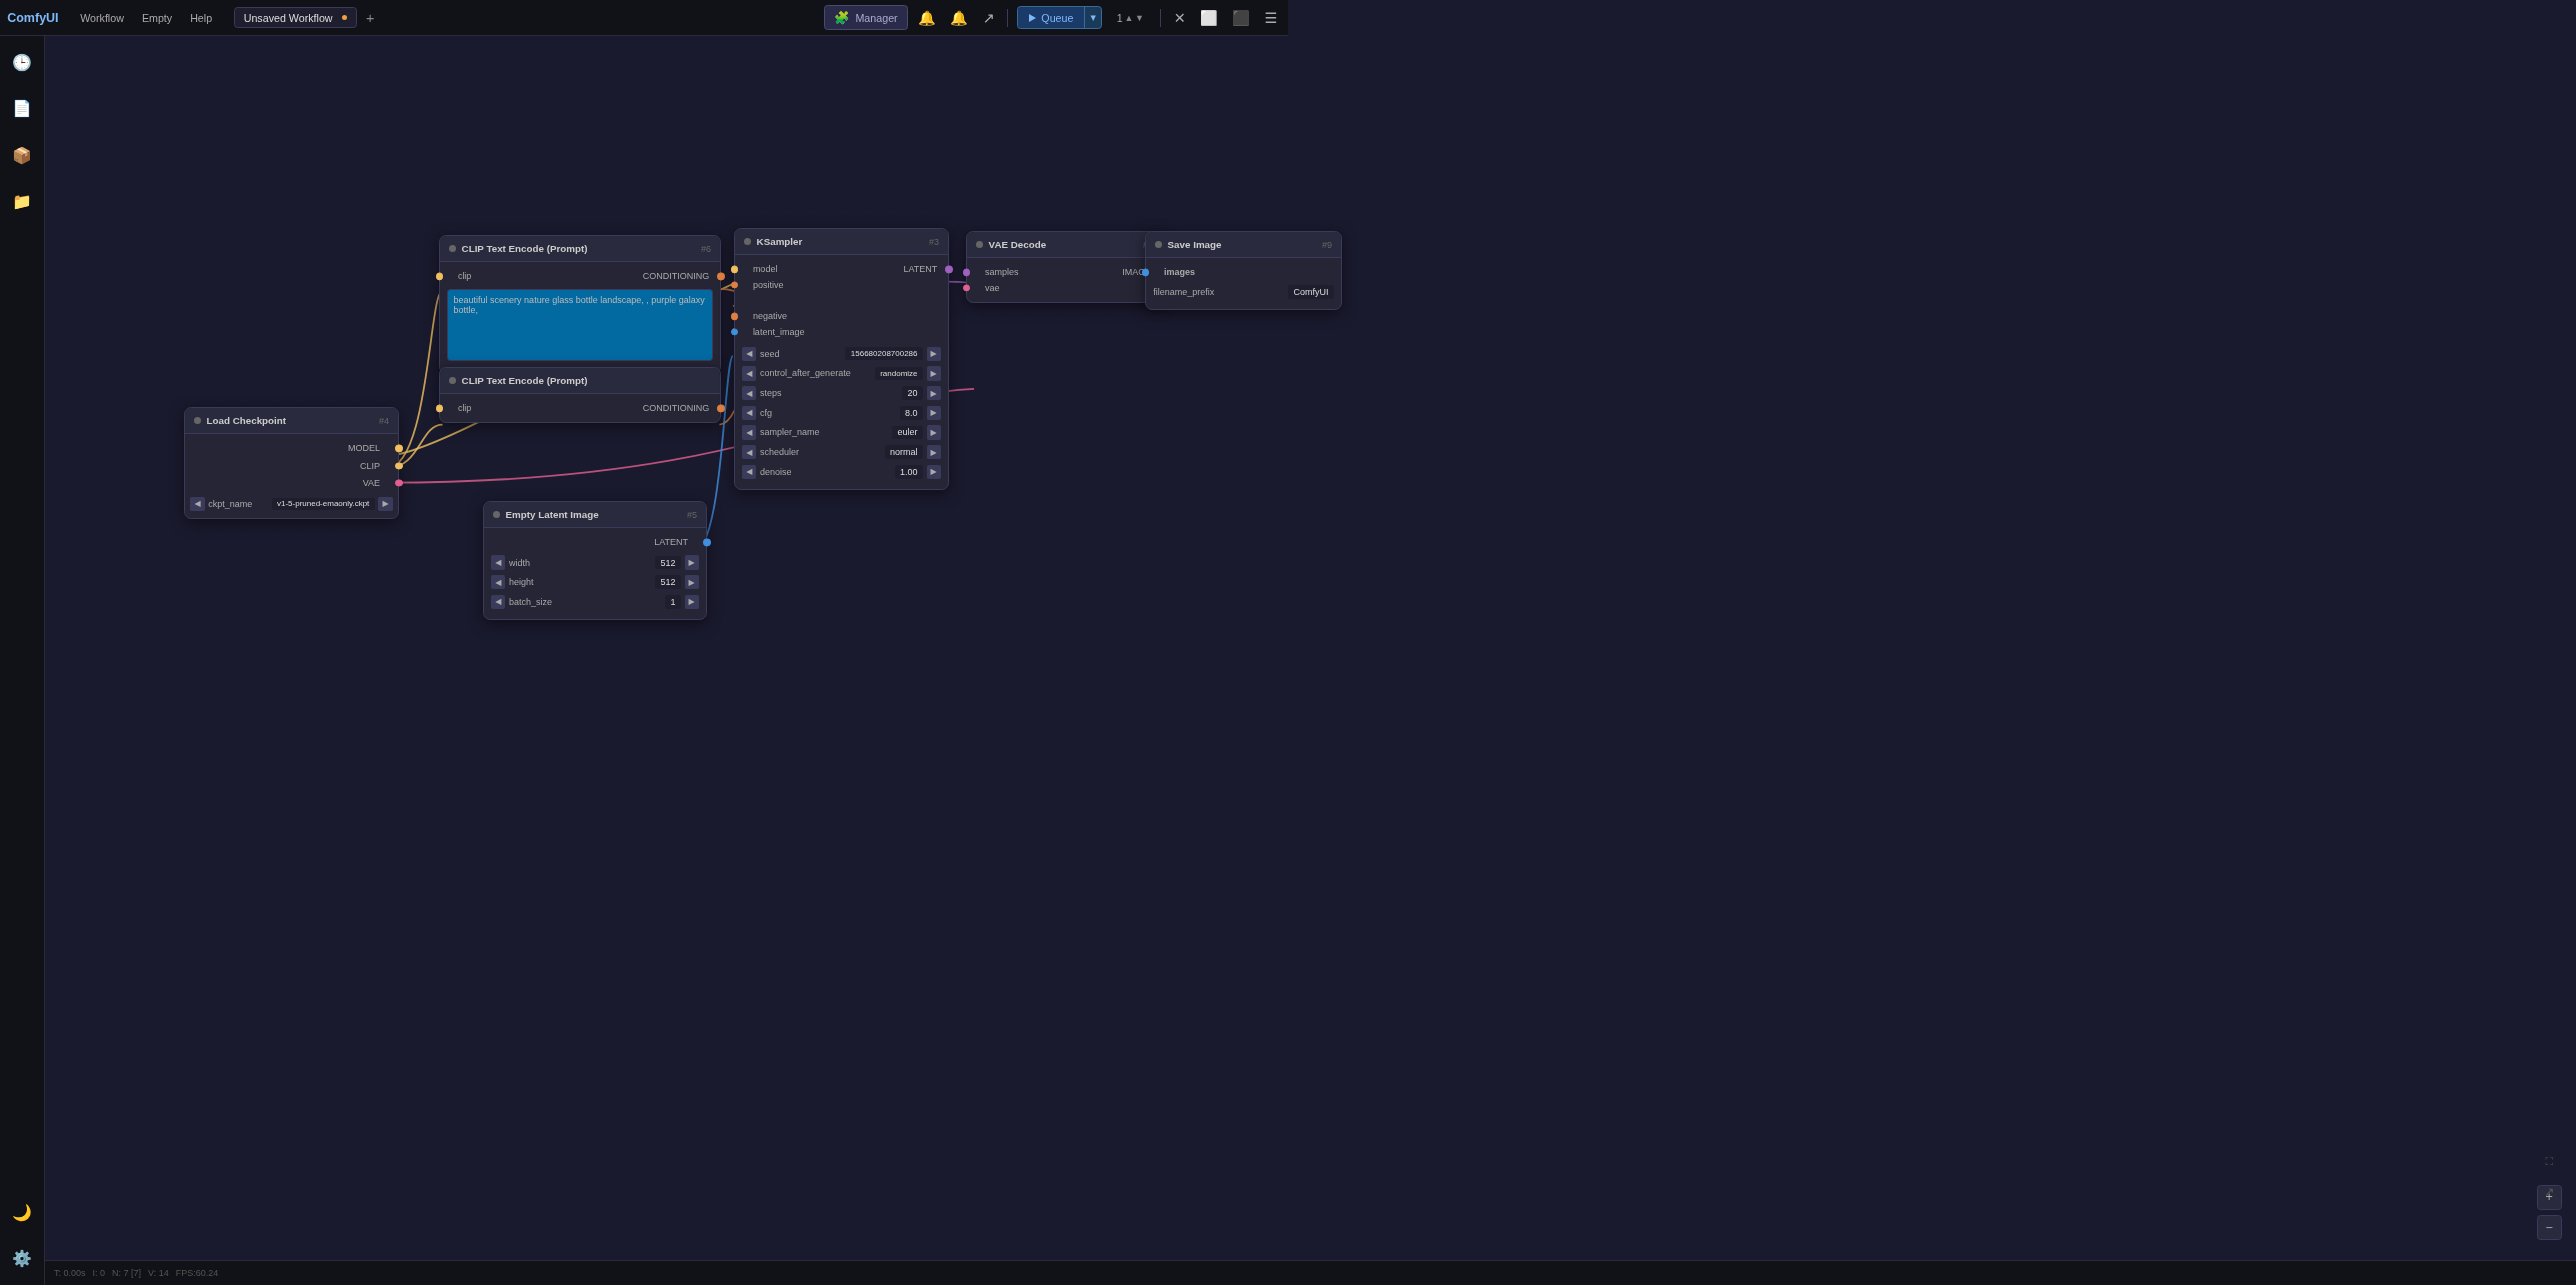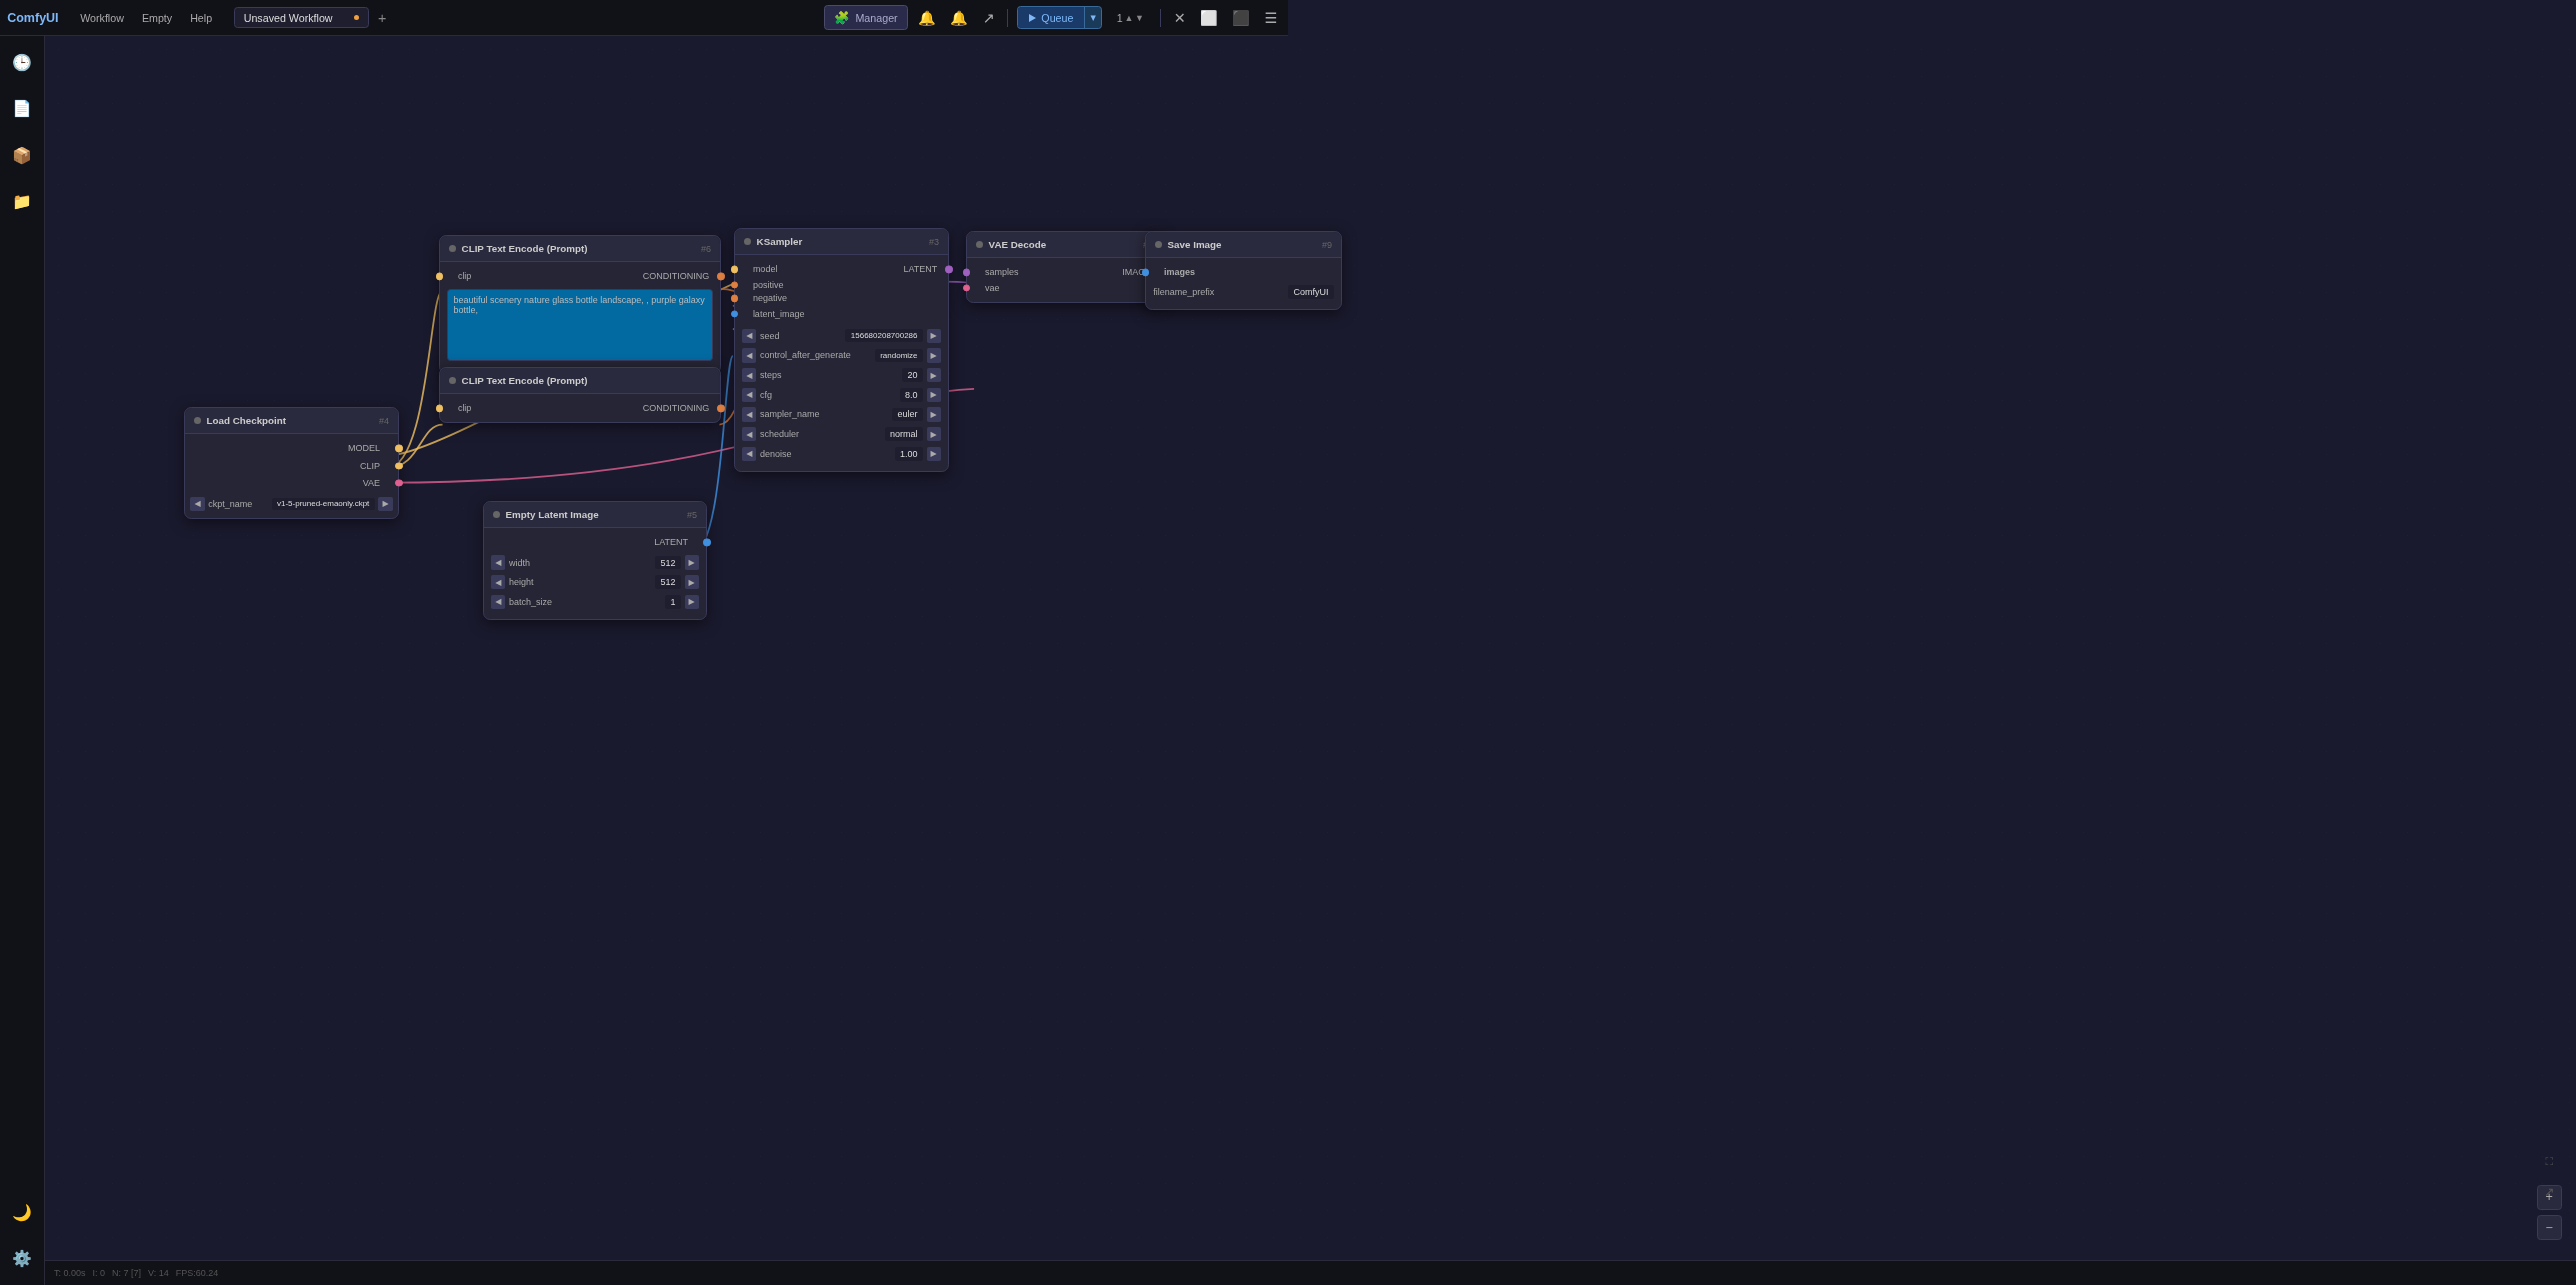--- a/index.html
+++ b/index.html
@@ -50,21 +50,21 @@
       gap: 3.6px;
       margin-left: 7.2px;
     }
     .tab-item {
       display: flex;
       align-items: center;
       background: #1e1e2e;
       border: 0.9px solid #3a3a5a;
       border-radius: 3.6px;
       padding: 3.6px 9px;
-      gap: 21px;
+      gap: 9px;
       font-size: 10.7px;
       color: #ddd;
       cursor: pointer;
     }
     .tab-dot {
       width: 5.4px;
       height: 5.4px;
       background: #f0a040;
       border-radius: 50%;
     }
@@ -560,21 +560,21 @@
       <div class="port-row" style="padding-left: 10.7px;">
         <div class="port-dot port-dot-left yellow" style="left: -4.5px; top: 50%; transform: translateY(-50%); position: absolute;"></div>
         <span class="port-label">model</span>
         <span class="port-label" style="margin-left:auto; padding-right:10.7px;">LATENT</span>
         <div class="port-dot port-dot-right purple" style="right: -4.5px; top: 50%; transform: translateY(-50%); position: absolute;"></div>
       </div>
       <div class="port-row" style="padding-left: 10.7px; margin-top: 1.8px;">
         <div class="port-dot port-dot-left orange" style="left: -4.5px; top: 50%; transform: translateY(-50%); position: absolute;"></div>
         <span class="port-label">positive</span>
       </div>
-      <div class="port-row" style="padding-left: 10.7px; margin-top: 0;">
+      <div class="port-row" style="padding-left: 10.7px; margin-top: 18px;">
         <div class="port-dot port-dot-left orange" style="left: -4.5px; top: 50%; transform: translateY(-50%); position: absolute;"></div>
         <span class="port-label">negative</span>
       </div>
       <div class="port-row" style="padding-left: 10.7px; margin-top: 1.8px;">
         <div class="port-dot port-dot-left blue" style="left: -4.5px; top: 50%; transform: translateY(-50%); position: absolute;"></div>
         <span class="port-label">latent_image</span>
       </div>
 
       <div style="height: 5.4px;"></div>
       <div class="widget-row">

